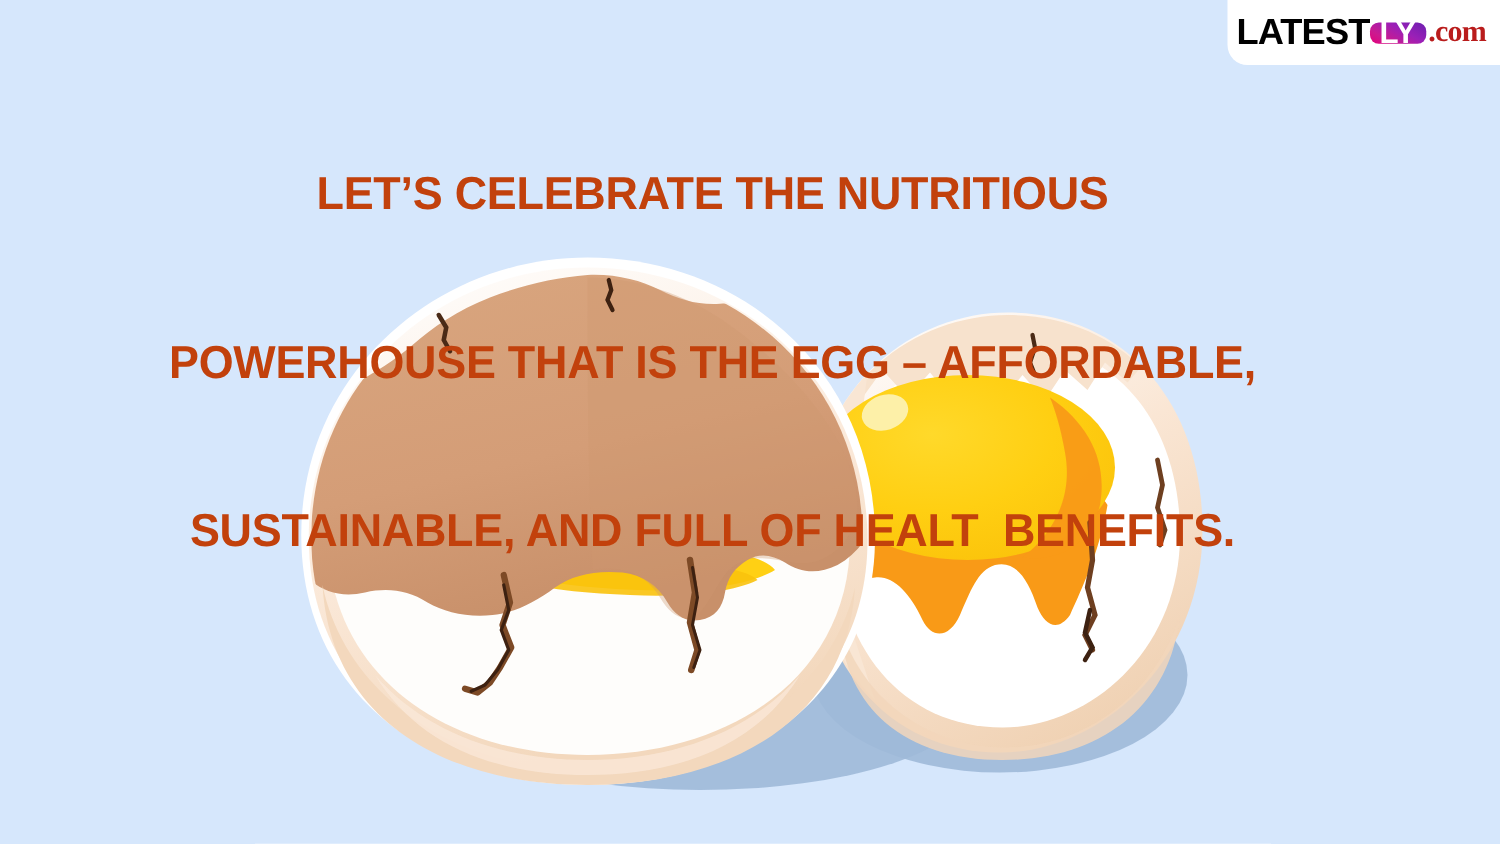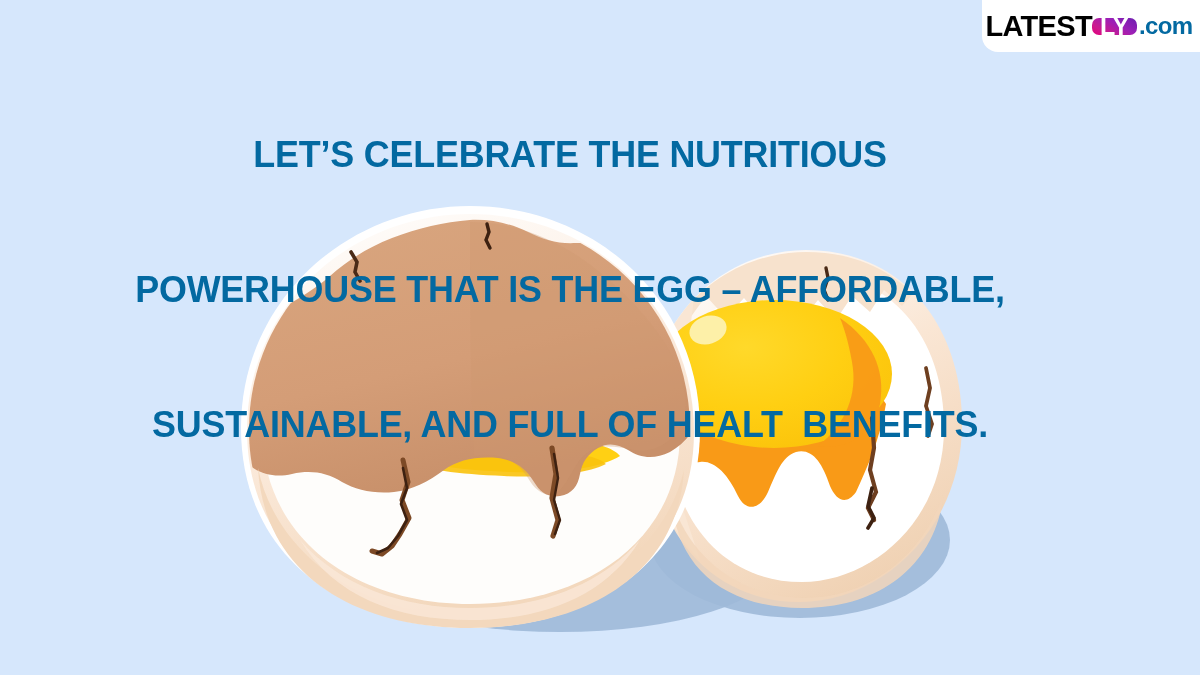--- a/index.html
+++ b/index.html
@@ -24,21 +24,21 @@
     inset: 0;
     background: #d6e7fc;
   }
   
   .headline {
     position: absolute;
     left: 60px;
     top: 42px;
     width: 1020px;
     text-align: center;
-    color: #0369a1;
+    color: #c2410c;
     font-family: "Liberation Sans", sans-serif;
     font-weight: 700;
     font-size: 37px;
     line-height: 45px;
     letter-spacing: -0.2px;
     text-transform: uppercase;
     white-space: pre;
   }
   .headline .ln {
     display: block;
@@ -80,24 +80,24 @@
     margin: 0 2px 0 0;
     border-radius: 7px;
     background: linear-gradient(30deg, #e4007c 0%, #cc1a8f 25%, #9b20b7 60%, #6c1fb0 100%);
     color: #ffffff;
     font-family: "Liberation Sans", sans-serif;
     font-weight: 700;
     font-size: 25px;
     letter-spacing: -0.4px;
   }
   .logo-com {
-    font-family: Liberation Sans, sans-serif;
+    font-family: Liberation Serif, serif;
     font-weight: 700;
     font-size: 24px;
-    color: #0369a1;
+    color: #b91c1c;
     letter-spacing: -0.6px;
   }
   
   .egg-art {
     position: absolute;
     left: 0;
     top: 0;
     width: 1200px;
     height: 675px;
     pointer-events: none;

